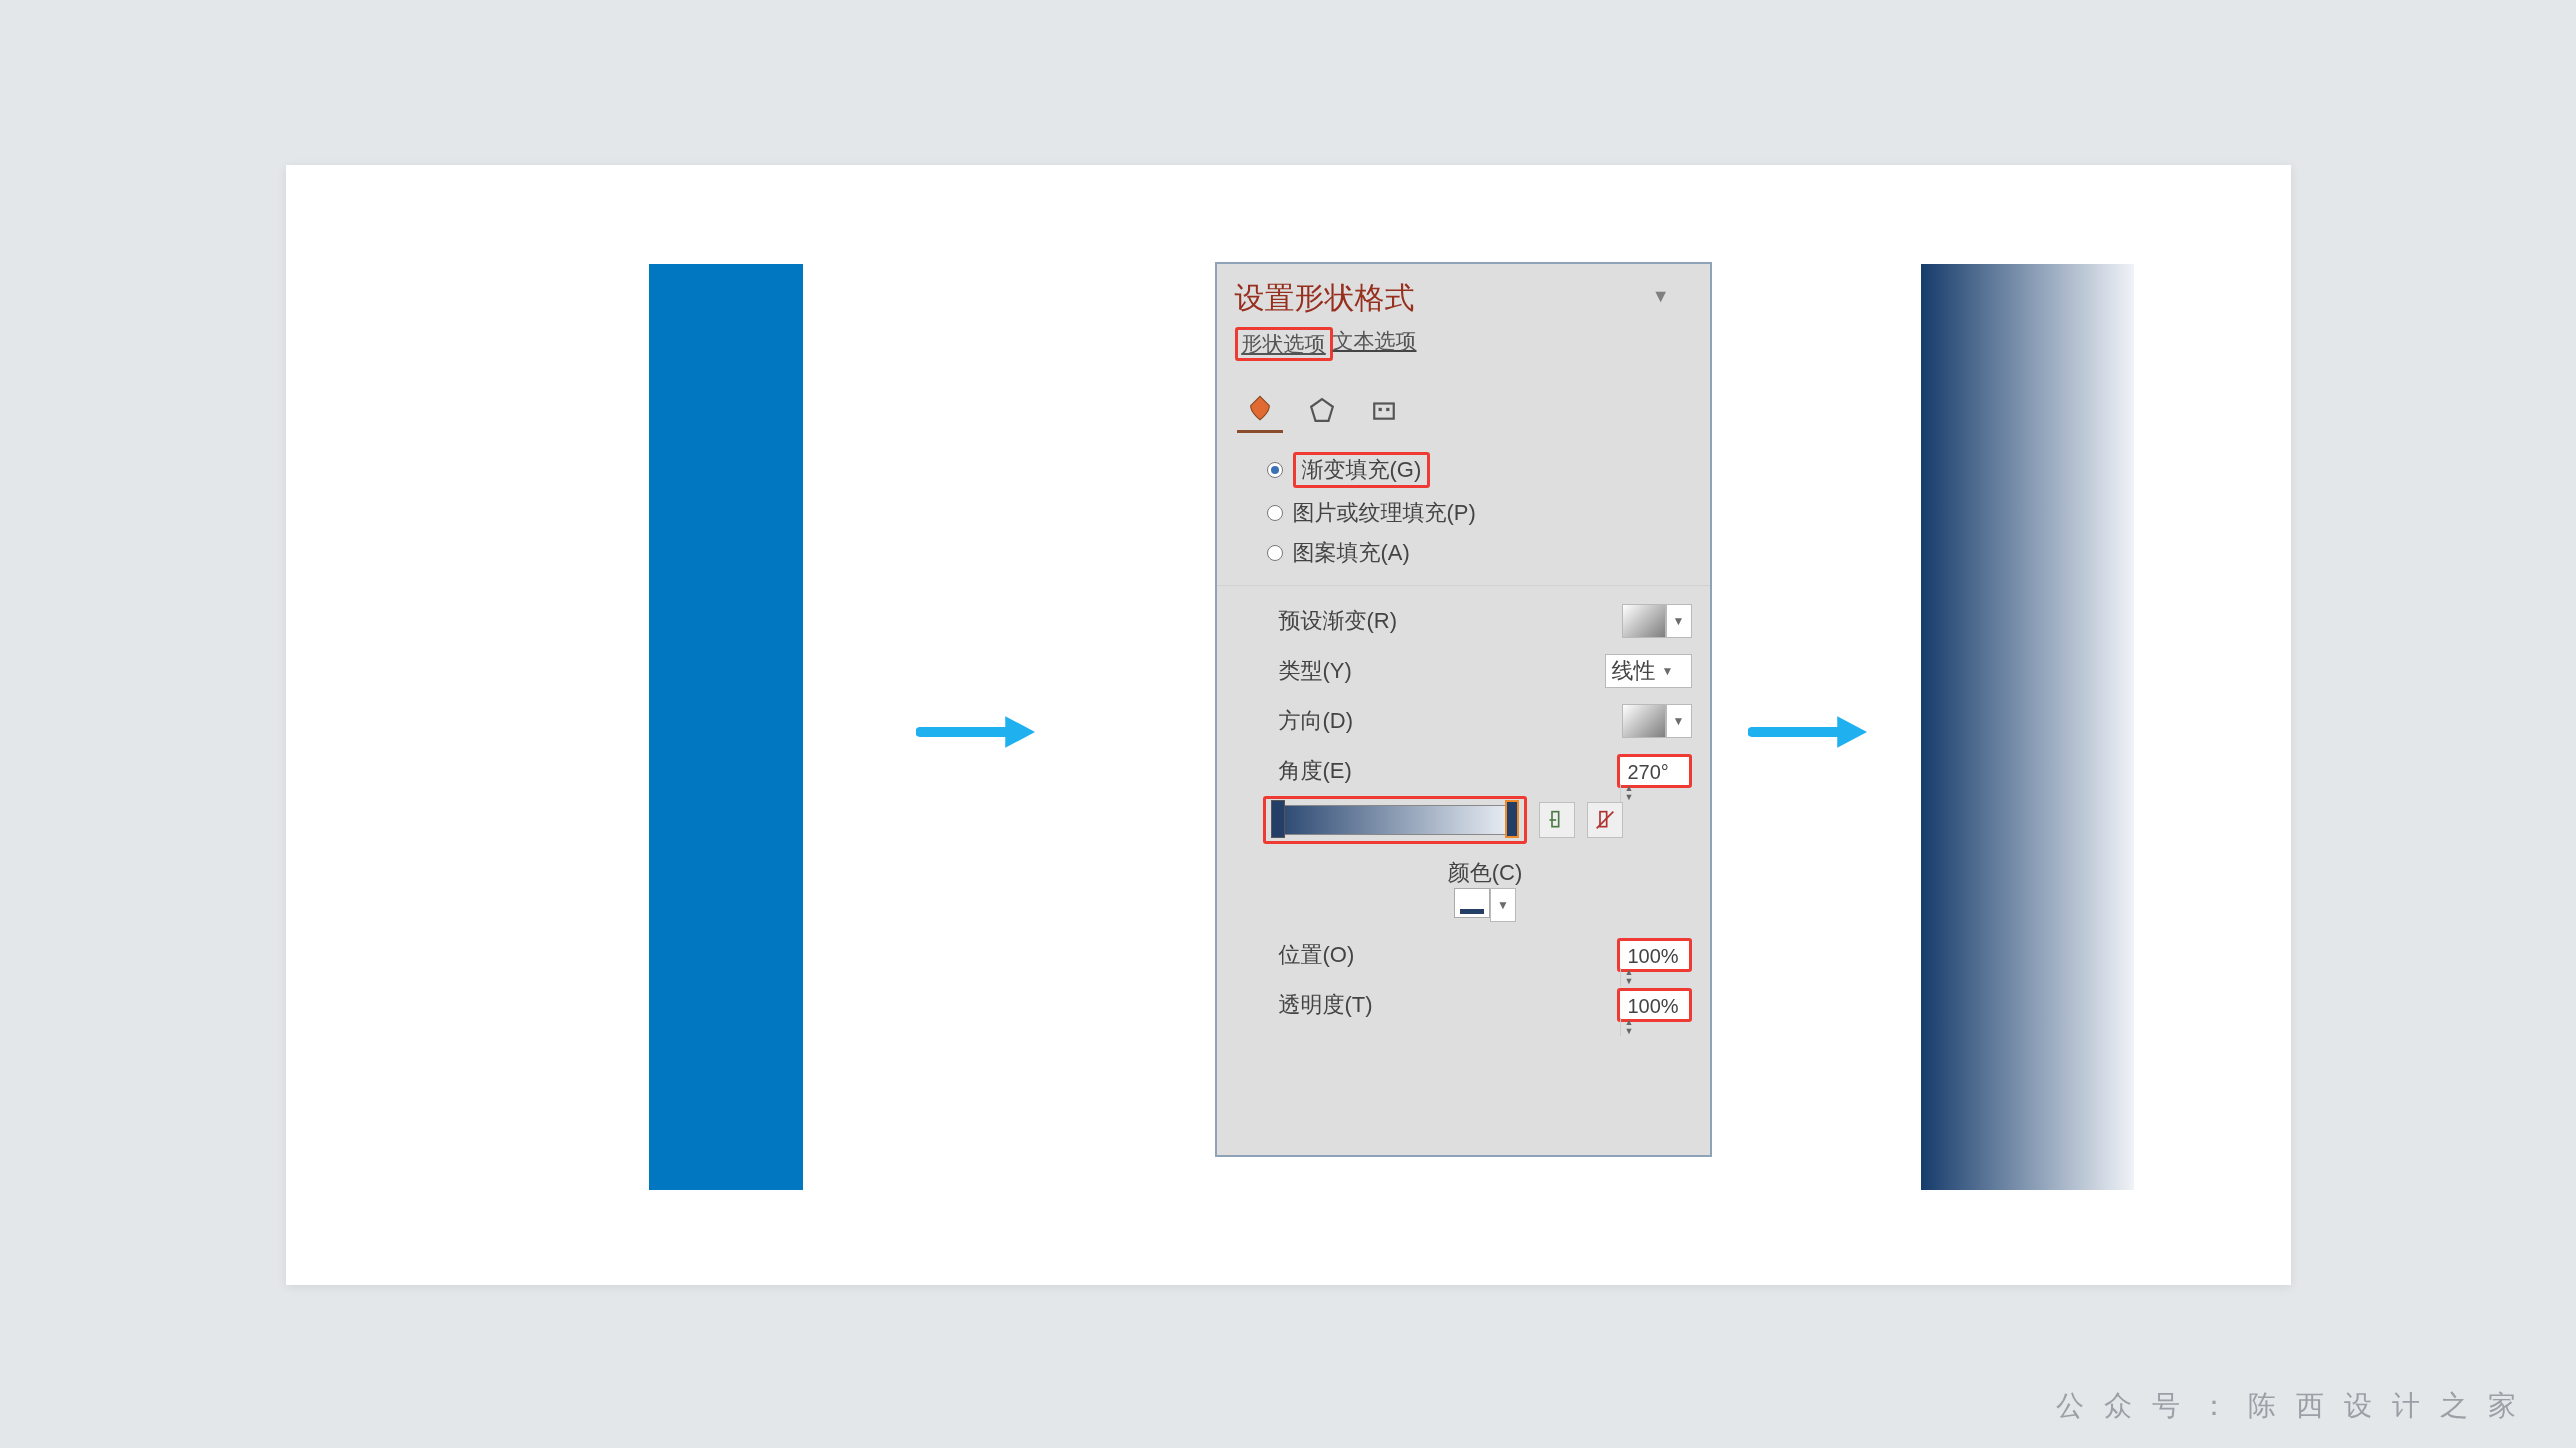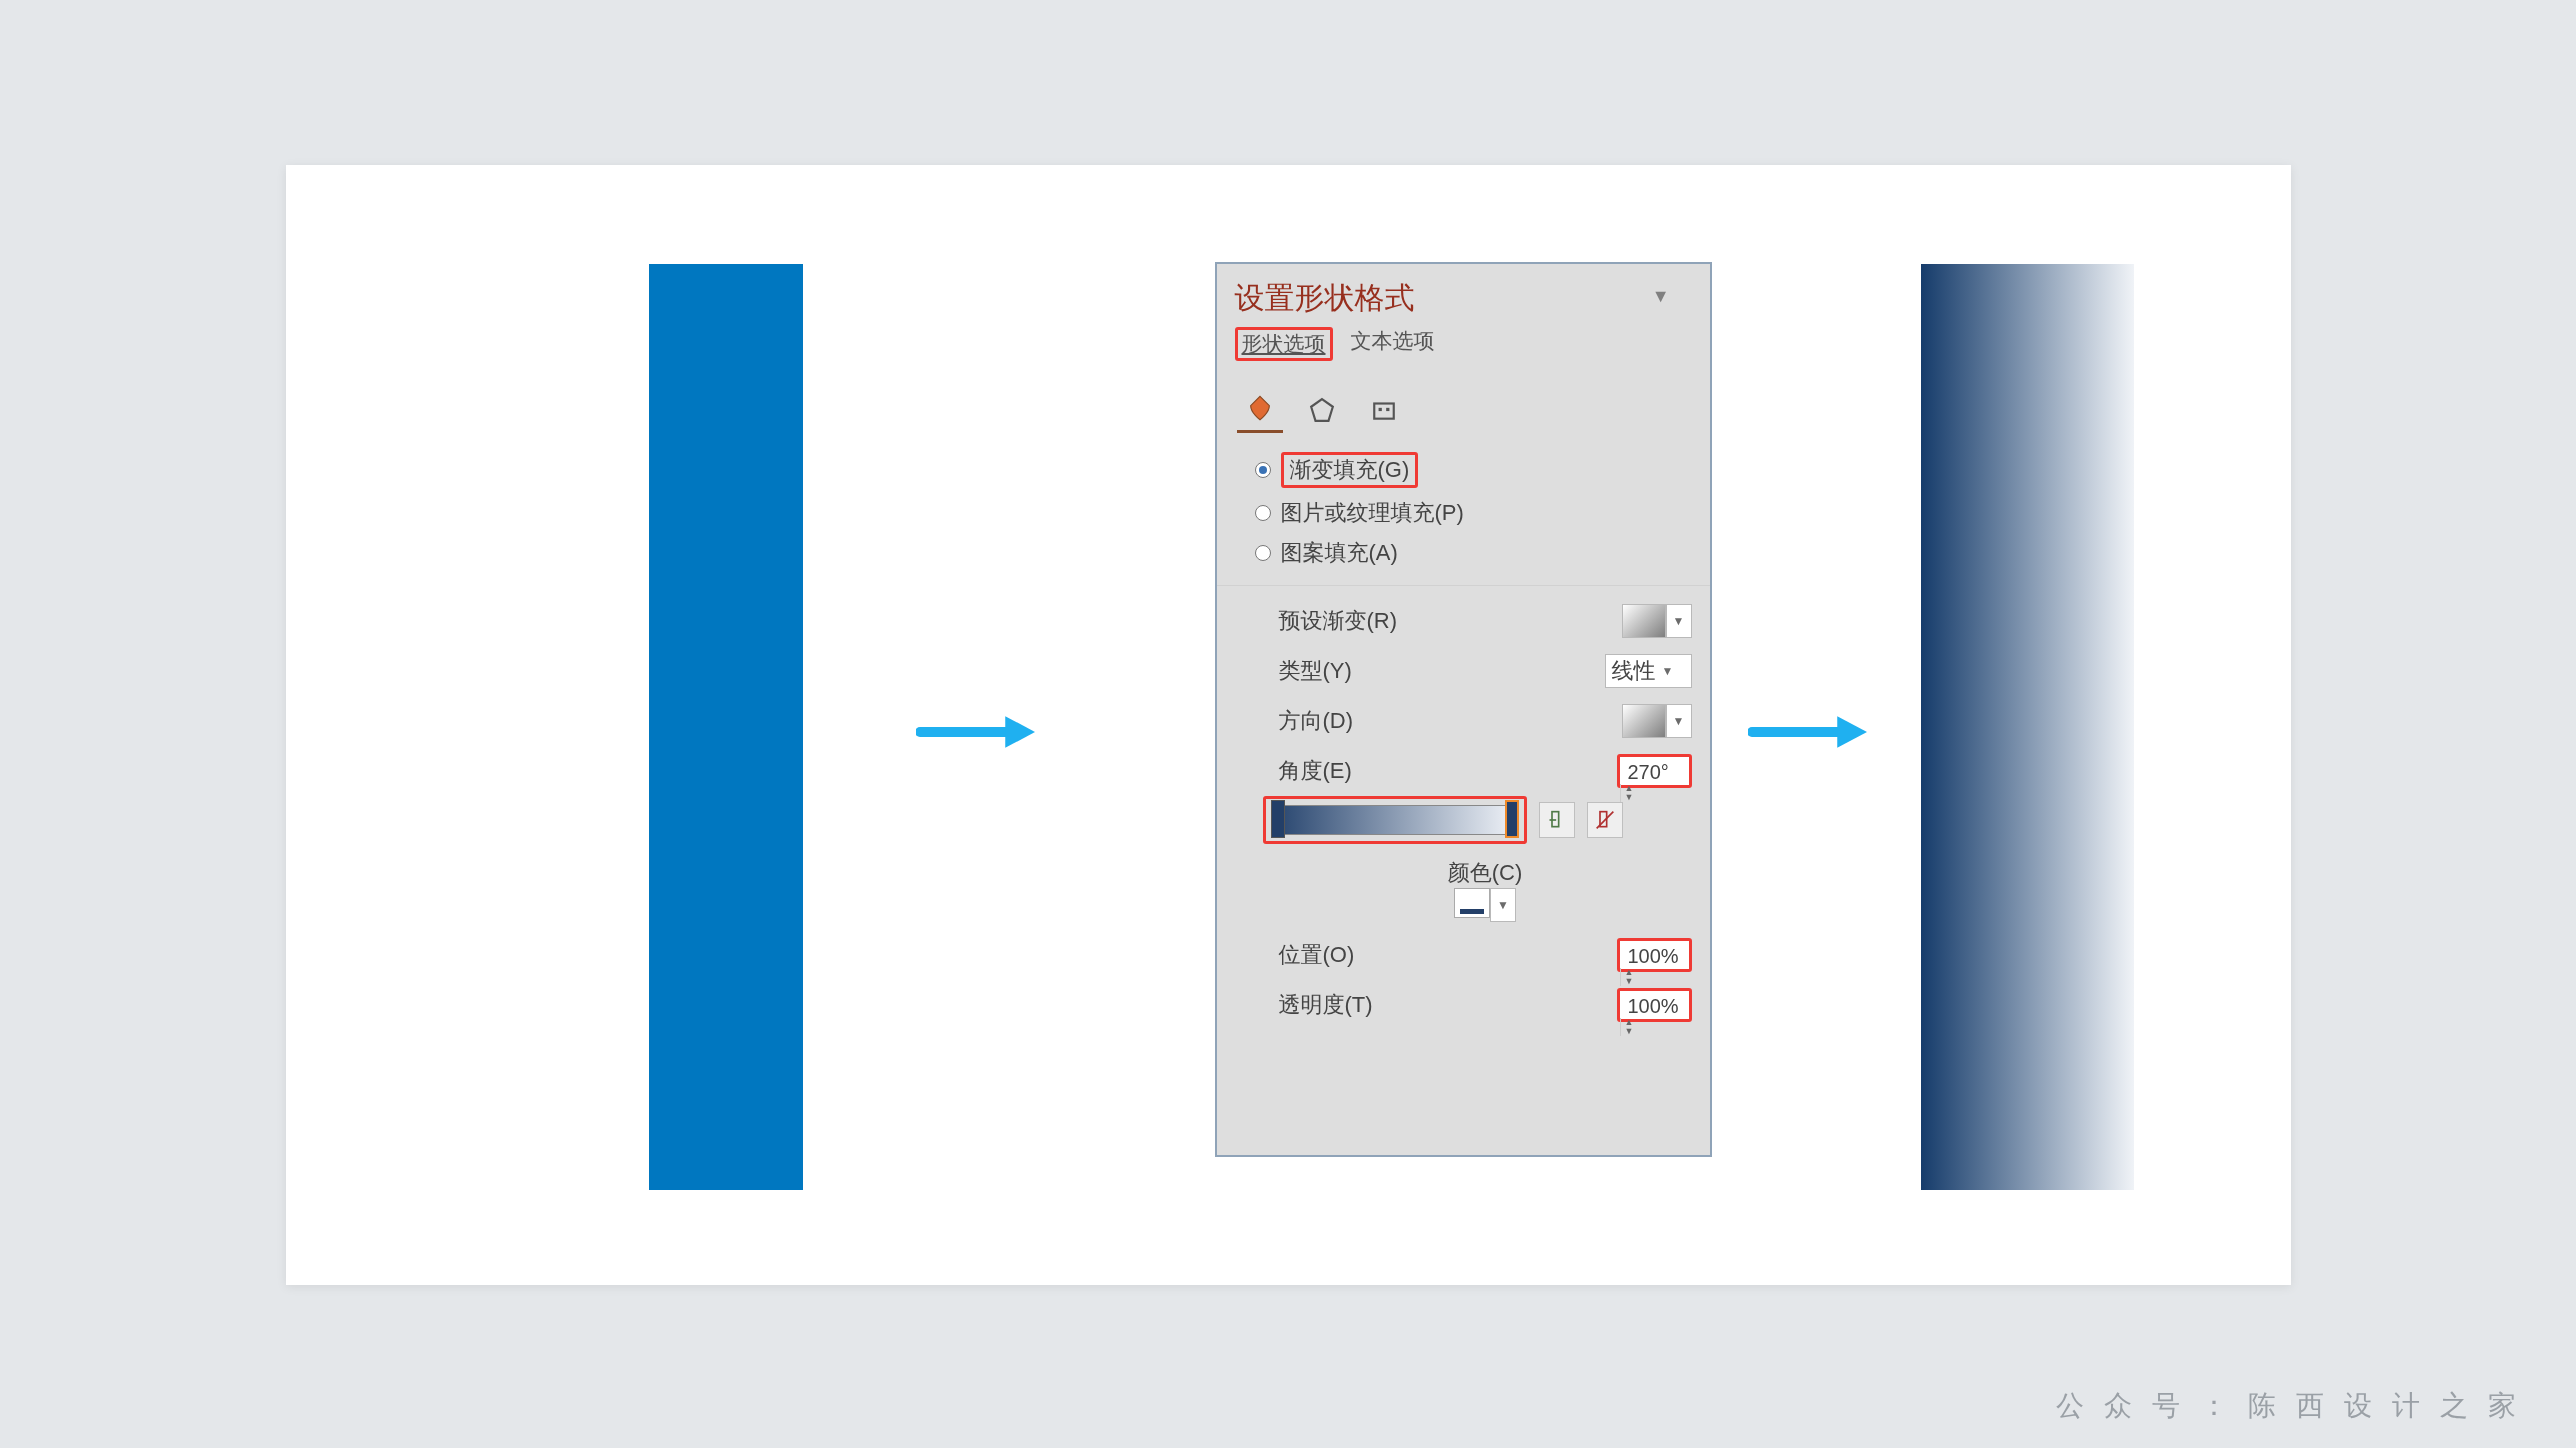--- a/index.html
+++ b/index.html
@@ -73,41 +73,41 @@
   }
   .dropdown-caret {
     position: absolute;
     top: 22px;
     right: 40px;
     color: #808080;
     font-size: 18px;
   }
   .tabs {
     display: flex;
-    gap: 18px;
     font-size: 21px;
     padding-bottom: 4px;
+    text-decoration: underline;
   }
   .tab { color:#555; }
   .tab.active { text-decoration: underline; }
   .redbox { border: 3px solid #ef3a34; border-radius: 3px; padding: 0 4px; display:inline-block;}
   .icon-row {
     display:flex;
     gap: 16px;
     padding: 16px 20px 8px 20px;
     align-items:center;
   }
   .icon-row .icon {
     width: 46px; height:46px;
     display:flex; align-items:center; justify-content:center;
     color:#3f3f3f;
   }
   .icon.active { border-bottom:3px solid #894d2b; }
   .fill-section {
-    padding: 6px 10px 6px 36px;
+    padding: 6px 10px 6px 48px;
   }
   .radio-row {
     display:flex; align-items:center; gap:10px;
     padding: 5px 2px;
     color:#444;
   }
   .radio {
     width:16px;height:16px;border:1px solid #777;border-radius:50%;
     display:inline-flex;align-items:center;justify-content:center;
     background:#fff;

